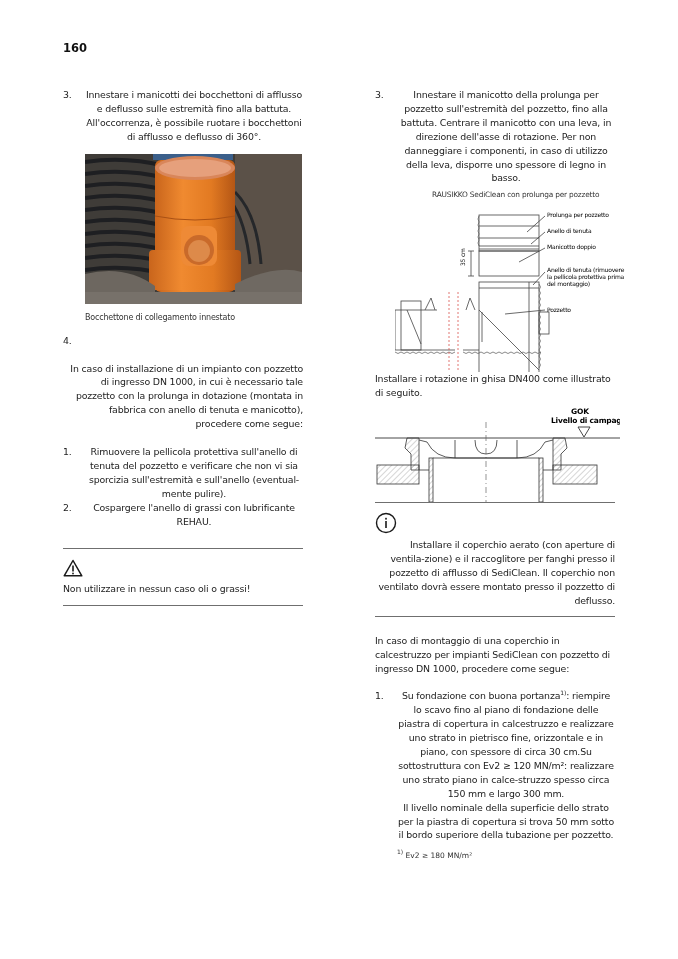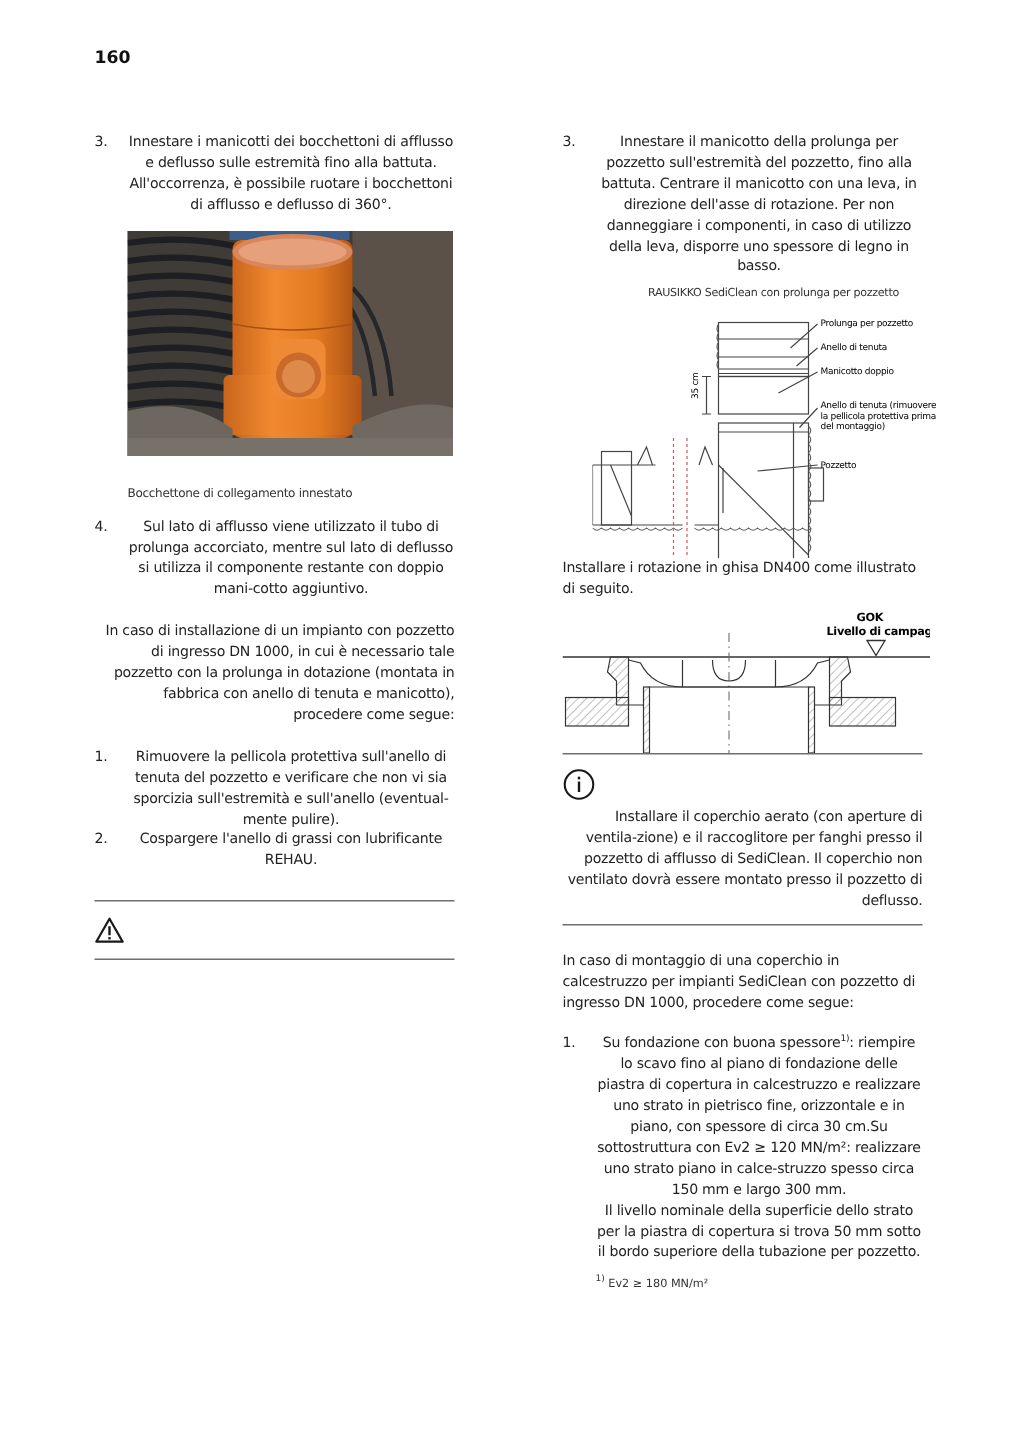--- a/index.html
+++ b/index.html
@@ -1,18 +1,18 @@
 <!DOCTYPE html>
 <html><head>
 <meta charset="utf-8">
 <style>
   * { box-sizing: border-box; margin: 0; padding: 0; }
   html, body { width: 678px; height: 959px; background: #ffffff; overflow: hidden; }
   body { font-family: "DejaVu Sans", "Liberation Sans", sans-serif; color: #1e1e1e; position: relative; }
-  .page-number { position: absolute; left: 63px; top: 31px; font-size: 11.5px; font-weight: bold; color: #111; }
+  .page-number { position: absolute; left: 63px; top: 41px; font-size: 11.5px; font-weight: bold; color: #111; }
   .col-left { position: absolute; left: 63px; top: 88px; width: 240px; }
   .col-right { position: absolute; left: 375px; top: 88px; width: 240px; }
   .txt { font-size: 9.4px; line-height: 13.9px; color: #222; letter-spacing: -0.15px; }
   .step { display: flex; }
   .step .num { width: 22px; flex: 0 0 22px; }
   .step .body { flex: 1; text-align: center; }
   .caption { font-size: 8px; color: #333; letter-spacing: -0.2px; }
   .photo { width: 217px; height: 150px; margin-left: 22px; margin-top: 10px; position: relative; overflow: hidden; background: #4b4a47; }
   .rule { border: 0; border-top: 1.6px solid #6f6f6f; }
   .icon-box { display: block; }
@@ -65,26 +65,25 @@
       <rect x="64" y="96" width="92" height="40" rx="4" fill="url(#pipeg)"></rect>
       <path d="M70 62 Q110 70 150 62" stroke="#a95014" stroke-width="1" fill="none"></path>
       <rect x="96" y="72" width="36" height="40" rx="8" fill="#ee8a36"></rect>
       <ellipse cx="114" cy="96" rx="15" ry="15" fill="#c96a2a"></ellipse>
       <ellipse cx="114" cy="97" rx="11" ry="11" fill="#dd8a4a"></ellipse>
       <path d="M0 120 Q40 110 70 132 L70 150 L0 150 Z" fill="#6d6760"></path>
       <path d="M150 130 Q190 110 217 118 L217 150 L150 150 Z" fill="#6f6962"></path>
       <rect x="0" y="138" width="217" height="12" fill="#77716a"></rect>
     </svg>
   </div>
-  <div class="caption" style="margin-left:22px; margin-top:20px;">Bocchettone di collegamento innestato</div>
+  <div class="caption" style="margin-left:22px; margin-top:9px;">Bocchettone di collegamento innestato</div>
 
   <div class="step txt" style="margin-top:12px;">
     <span class="num">4.</span>
     <span class="body">
-      <span style="display:block">Sul lato di afflusso viene utilizzato il tubo di prolunga accorciato, mentre sul lato di deflusso si utilizza il componente restante con doppio mani-cotto aggiuntivo.</span>
     </span>
   </div>
 
   <div class="txt" style="margin-top:14px;text-align:right;">In caso di installazione di un impianto con pozzetto di ingresso DN 1000, in cui è necessario tale pozzetto con la prolunga in dotazione (montata in fabbrica con anello di tenuta e manicotto), procedere come segue:</div>
 
   <div style="margin-top:14px;">
     <div class="step txt">
       <span class="num">1.</span>
       <span class="body">Rimuovere la pellicola protettiva sull'anello di tenuta del pozzetto e verificare che non vi sia sporcizia sull'estremità e sull'anello (eventual-mente pulire).</span>
     </div>
@@ -94,20 +93,21 @@
     </div>
   </div>
 
   <hr class="rule" style="margin-top:19px;">
   <div style="margin-top:10px;">
     <svg class="icon-box" width="20" height="18" viewBox="0 0 20 18">
       <path d="M10 1.5 L18.8 16.8 L1.2 16.8 Z" fill="none" stroke="#1a1a1a" stroke-width="1.5" stroke-linejoin="round"></path>
       <rect x="9.2" y="6.5" width="1.6" height="6" fill="#1a1a1a"></rect>
       <rect x="9.2" y="13.7" width="1.6" height="1.6" fill="#1a1a1a"></rect>
     </svg>
+    <div class="txt" style="margin-top:5px;">Non utilizzare in nessun caso oli o grassi!</div>
   </div>
   <hr class="rule" style="margin-top:10px;">
 </div>
 
 <div class="col-right">
   <div class="step txt">
     <span class="num">3.</span>
     <span class="body">Innestare il manicotto della prolunga per pozzetto sull'estremità del pozzetto, fino alla battuta. Centrare il manicotto con una leva, in direzione dell'asse di rotazione. Per non danneggiare i componenti, in caso di utilizzo della leva, disporre uno spessore di legno in basso.</span>
   </div>
 
@@ -211,21 +211,21 @@
     </svg>
     <div class="txt" style="margin-top:4px;text-align:right;">Installare il coperchio aerato (con aperture di ventila-zione) e il raccoglitore per fanghi presso il pozzetto di afflusso di SediClean. Il coperchio non ventilato dovrà essere montato presso il pozzetto di deflusso.</div>
   </div>
   <hr class="rule" style="margin-top:8px;">
 
   <div class="txt" style="margin-top:17px;">In caso di montaggio di una coperchio in calcestruzzo per impianti SediClean con pozzetto di ingresso DN 1000, procedere come segue:</div>
 
   <div class="step txt" style="margin-top:14px;">
     <span class="num">1.</span>
     <span class="body">
-      <span>Su fondazione con buona spessore</span><sup>1)</sup><span>: riempire lo scavo fino al piano di fondazione delle piastra di copertura in calcestruzzo e realizzare uno strato in pietrisco fine, orizzontale e in piano, con spessore di circa 30 cm.Su sottostruttura con Ev2 ≥ 120 MN/m²: realizzare uno strato piano in calce-struzzo spesso circa 150 mm e largo 300 mm.</span>
+      <span>Su fondazione con buona portanza</span><sup>1)</sup><span>: riempire lo scavo fino al piano di fondazione delle piastra di copertura in calcestruzzo e realizzare uno strato in pietrisco fine, orizzontale e in piano, con spessore di circa 30 cm.Su sottostruttura con Ev2 ≥ 120 MN/m²: realizzare uno strato piano in calce-struzzo spesso circa 150 mm e largo 300 mm.</span>
       <span style="display:block">Il livello nominale della superficie dello strato per la piastra di copertura si trova 50 mm sotto il bordo superiore della tubazione per pozzetto.</span>
     </span>
   </div>
 
   <div style="margin-top:9px; margin-left:22px; font-size:7.5px; color:#333;">
     <sup>1)</sup>
     <span>Ev2 ≥ 180 MN/m²</span>
   </div>
 </div>
 

